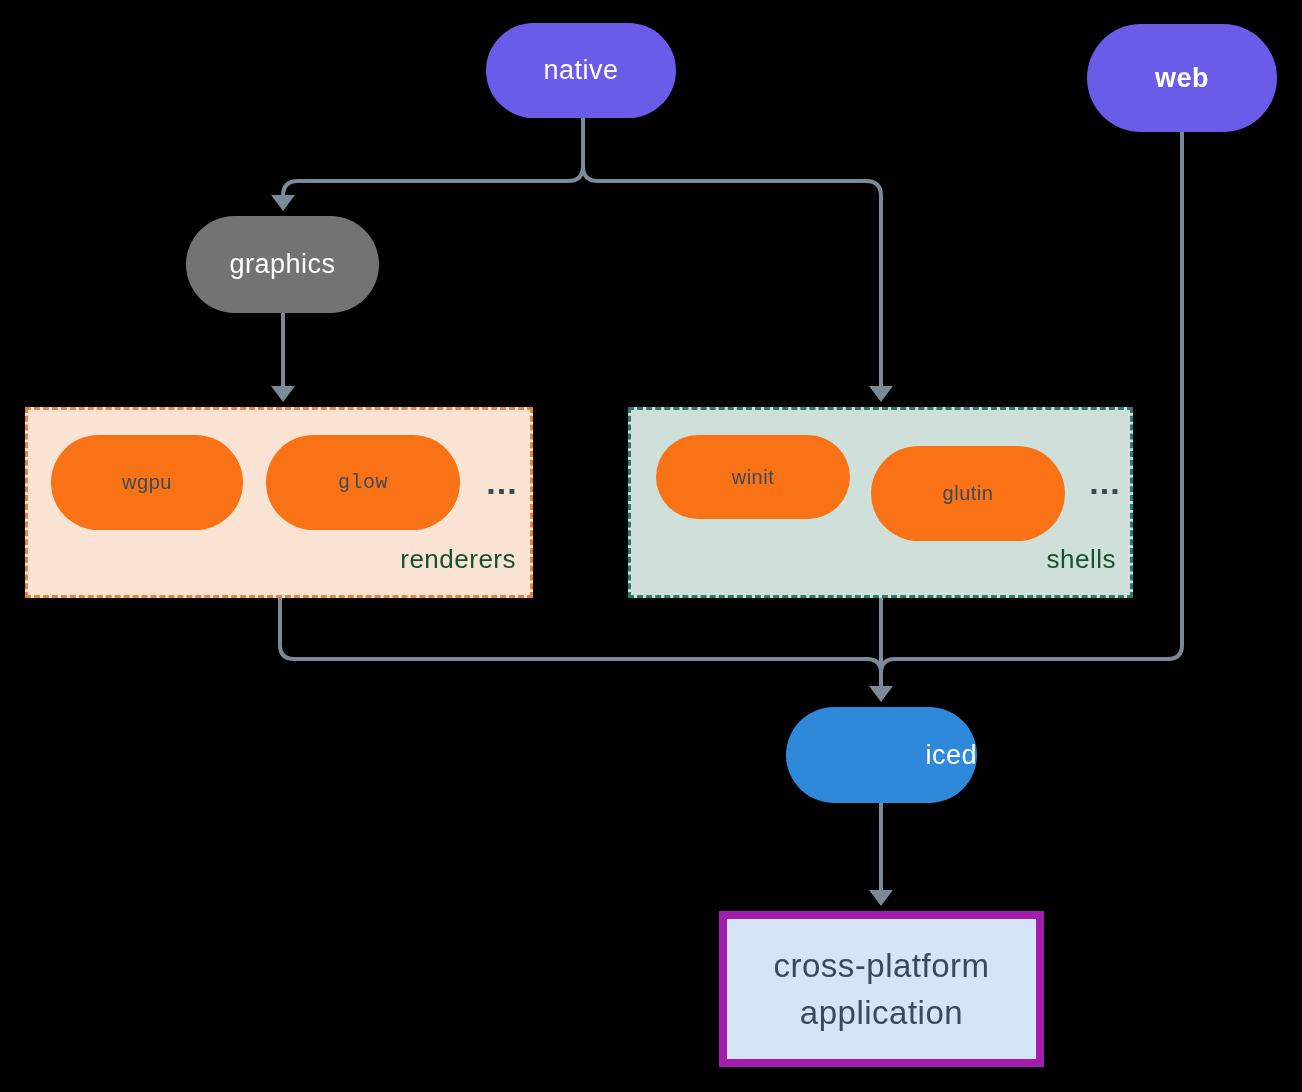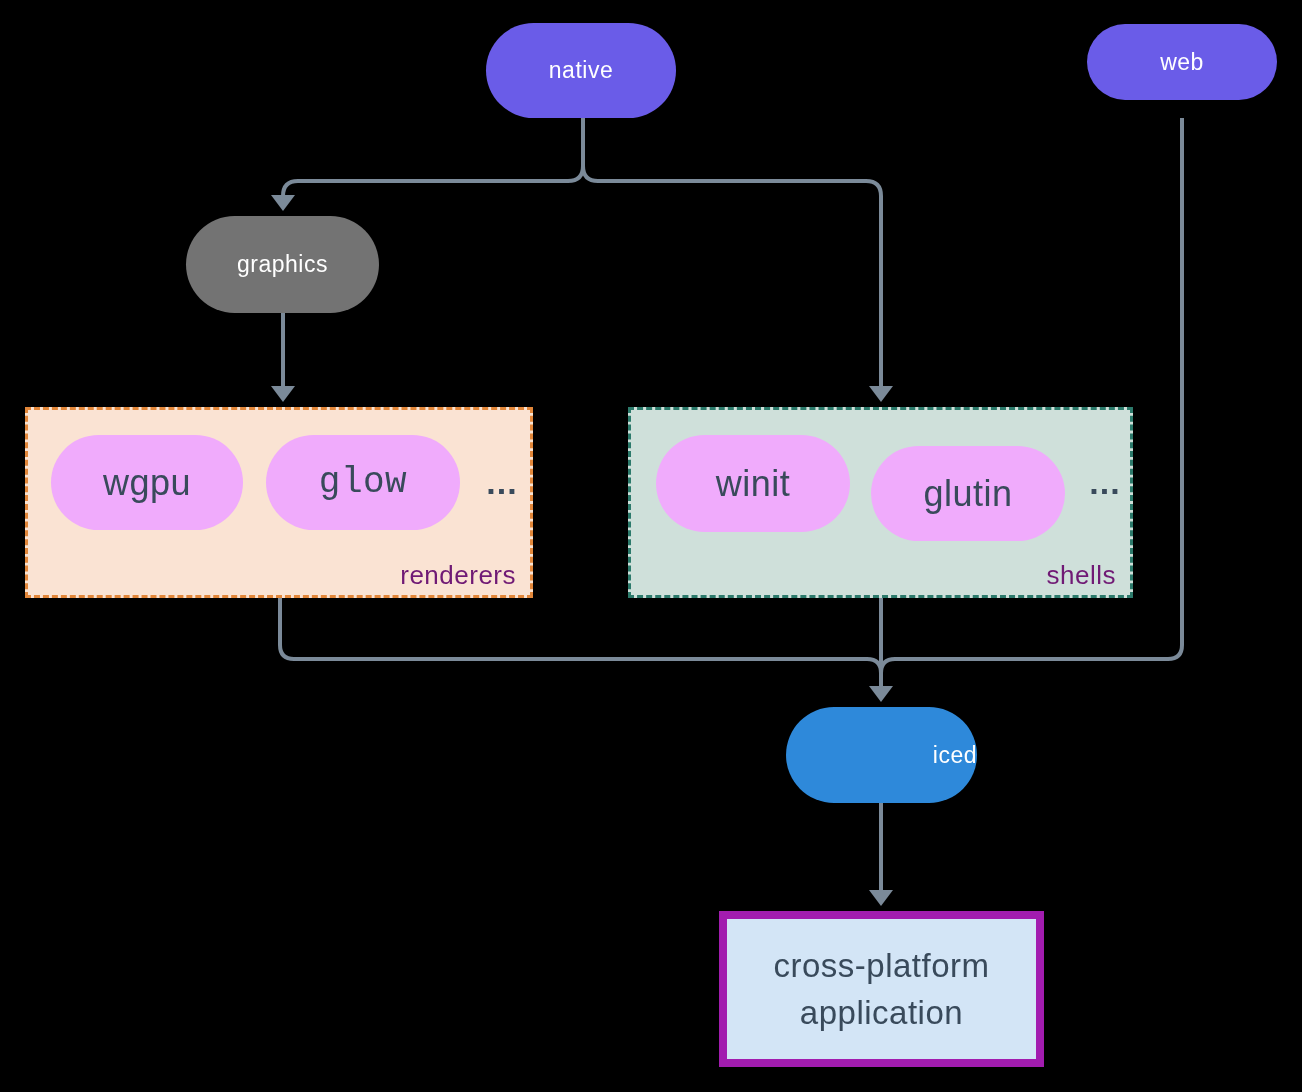--- a/index.html
+++ b/index.html
@@ -3,44 +3,44 @@
 <meta charset="utf-8">
 <style>
   html,body{margin:0;padding:0;background:#000;}
   .stage{
     position:relative;width:1302px;height:1092px;background:#000;overflow:hidden;
     font-family:"Liberation Sans", sans-serif;
   }
   .connectors{position:absolute;left:0;top:0;width:1302px;height:1092px;}
   .pill{
     position:absolute;display:flex;align-items:center;justify-content:center;
-    color:#ffffff;font-size:23px;border-radius:60px;letter-spacing:0.5px;
+    color:#ffffff;font-size:27px;border-radius:60px;letter-spacing:0.5px;
   }
   .pill.purple{background:#6a5ce8;}
   .pill.orange{background:#737373;}
   .pill.blue{background:#2e89da;}
-  .pill.white{background:#f0abfc;color:#394a5b;font-size:36px;text-align:center;}
+  .pill.white{background:#f97316;color:#394a5b;font-size:20px;text-align:center;}
   .group{position:absolute;box-sizing:border-box;border:3px dashed;}
   .group.renderers{left:25px;top:407px;width:508px;height:191px;background:#fae3d3;border-color:#e2873a;}
   .group.shells{left:628px;top:407px;width:505px;height:191px;background:#cfe0da;border-color:#2c7a6b;}
   .group-label{
-    position:absolute;right:14px;bottom:4px;font-size:26px;color:#701a75;letter-spacing:0.5px;
+    position:absolute;right:14px;bottom:20px;font-size:26px;color:#14532d;letter-spacing:0.5px;
   }
   .ellipsis{
     position:absolute;left:440px;top:25px;width:68px;height:95px;
     display:flex;align-items:center;justify-content:center;
     color:#394a5b;font-size:34px;font-weight:bold;letter-spacing:1px;
   }
   .node-native{left:486px;top:23px;width:190px;height:95px;}
-  .node-web{left:1087px;top:24px;width:190px;height:76px;}
+  .node-web{left:1087px;top:24px;width:190px;height:108px;font-weight:bold;}
   .node-graphics{left:186px;top:216px;width:193px;height:97px;}
   .node-iced{left:786px;top:707px;width:191px;height:96px;justify-content:flex-end;}
   .pill-wgpu{left:23px;top:25px;width:192px;height:95px;}
   .pill-glow{left:238px;top:25px;width:194px;height:95px;font-family:Liberation Mono, monospace;}
-  .pill-winit{left:25px;top:25px;width:194px;height:97px;}
+  .pill-winit{left:25px;top:25px;width:194px;height:84px;}
   .pill-glutin{left:240px;top:25px;width:194px;height:95px;margin-top:11px;}
   .appbox{
     position:absolute;left:719px;top:911px;width:325px;height:156px;box-sizing:border-box;
     background:#d3e5f6;border:8px solid #a21caf;
     display:flex;flex-direction:column;align-items:center;justify-content:center;
     color:#394a5b;font-size:33px;line-height:47px;letter-spacing:0.5px;
   }
 </style>
 </head>
 <body>

